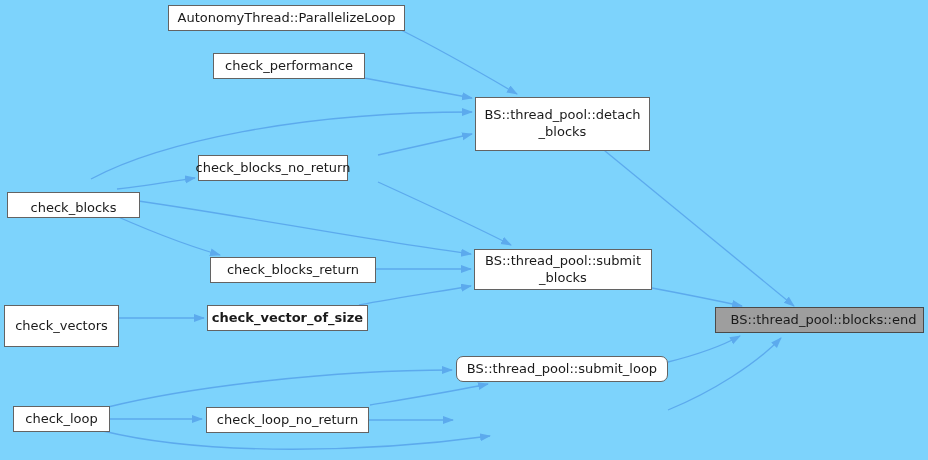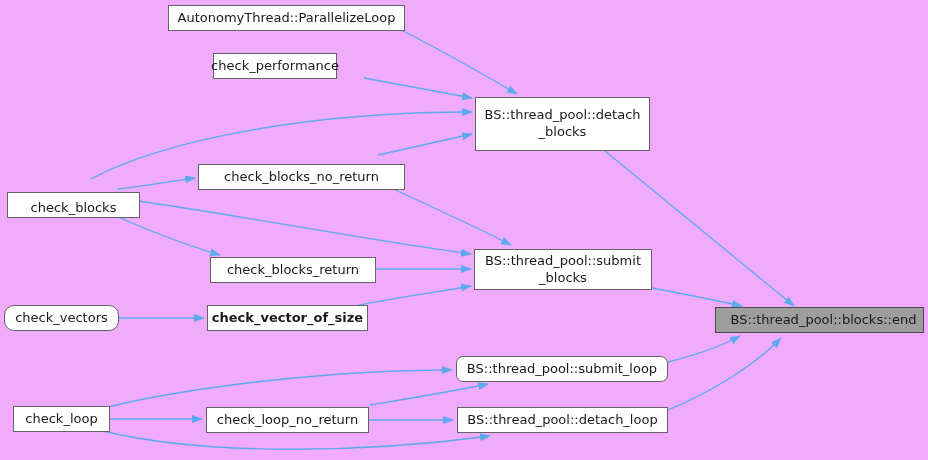--- a/index.html
+++ b/index.html
@@ -22,21 +22,21 @@
     text-align:center;
     white-space:nowrap;
     cursor:pointer;
   }
   .node.highlight{background:#9e9e9e;border-color:#4a4a4a;cursor:default;padding-left:8px;}
   .node .lbl{display:block;}
 </style>
 </head>
 <body>
 
-<div id="canvas" style="background: #f0abfc;">
+<div id="canvas" style="background: #7dd3fc;">
 
   <svg id="edge-layer" width="928" height="460" viewBox="0 0 928 460" xmlns="http://www.w3.org/2000/svg">
     <defs>
       <marker id="arrow" markerUnits="userSpaceOnUse" markerWidth="12" markerHeight="9" refX="10" refY="4" orient="auto">
         <path id="arrowhead-path" d="M0,0 L11,4 L0,8 Z" fill="#5caaed"></path>
       </marker>
     </defs>
   <path d="M 401,30 C 447,53 488,77 517,94" fill="none" stroke="#5caaed" stroke-width="1.3" marker-end="url(#arrow)"></path>
       <path d="M 364,78 C 402,85 438,92 472,98" fill="none" stroke="#5caaed" stroke-width="1.3" marker-end="url(#arrow)"></path>
       <path d="M 91,179 C 160,142 300,112 472,112" fill="none" stroke="#5caaed" stroke-width="1.3" marker-end="url(#arrow)"></path>
@@ -56,47 +56,47 @@
       <path d="M 370,405 C 412,398 455,391 488,384" fill="none" stroke="#5caaed" stroke-width="1.3" marker-end="url(#arrow)"></path>
       <path d="M 110,419 L 202,419" fill="none" stroke="#5caaed" stroke-width="1.3" marker-end="url(#arrow)"></path>
       <path d="M 369,420 L 453,420" fill="none" stroke="#5caaed" stroke-width="1.3" marker-end="url(#arrow)"></path>
       <path d="M 103,431 C 210,457 372,452 490,436" fill="none" stroke="#5caaed" stroke-width="1.3" marker-end="url(#arrow)"></path>
     </svg>
 
   <div class="node" style="left: 168px; top: 5px; width: 237px; height: 26px;">
     <span class="lbl">AutonomyThread::ParallelizeLoop</span>
   </div>
 
-  <div class="node" style="left: 213px; top: 53px; width: 124px; height: 26px;">
+  <div class="node" style="left: 213px; top: 53px; width: 152px; height: 26px;">
     <span class="lbl">check_performance</span>
   </div>
 
   <div class="node" style="left: 475px; top: 97px; width: 175px; height: 54px;">
     <span class="lbl">BS::thread_pool::detach</span>
     <span class="lbl">_blocks</span>
   </div>
 
-  <div class="node" style="left: 198px; top: 164px; width: 207px; height: 26px;">
+  <div class="node" style="left: 198px; top: 155px; width: 150px; height: 26px;">
     <span class="lbl">check_blocks_no_return</span>
   </div>
 
   <div class="node" style="left: 7px; top: 192px; width: 133px; height: 26px; justify-content: flex-end;">
     <span class="lbl">check_blocks</span>
   </div>
 
   <div class="node" style="left: 210px; top: 257px; width: 166px; height: 26px;">
     <span class="lbl">check_blocks_return</span>
   </div>
 
   <div class="node" style="left: 474px; top: 249px; width: 178px; height: 41px;">
     <span class="lbl">BS::thread_pool::submit</span>
     <span class="lbl">_blocks</span>
   </div>
 
-  <div class="node" style="left: 4px; top: 305px; width: 115px; height: 26px; border-radius: 10px;">
+  <div class="node" style="left: 4px; top: 305px; width: 115px; height: 42px;">
     <span class="lbl">check_vectors</span>
   </div>
 
   <div class="node" style="left: 207px; top: 305px; width: 161px; height: 26px; font-weight: bold;">
     <span class="lbl">check_vector_of_size</span>
   </div>
 
   <div class="node highlight" style="left: 715px; top: 307px; width: 209px; height: 26px;">
     <span class="lbl">BS::thread_pool::blocks::end</span>
   </div>
@@ -106,17 +106,14 @@
   </div>
 
   <div class="node" style="left: 13px; top: 406px; width: 97px; height: 26px;">
     <span class="lbl">check_loop</span>
   </div>
 
   <div class="node" style="left: 206px; top: 407px; width: 163px; height: 26px;">
     <span class="lbl">check_loop_no_return</span>
   </div>
 
-  <div class="node" style="left: 457px; top: 407px; width: 211px; height: 26px;">
-    <span class="lbl">BS::thread_pool::detach_loop</span>
-  </div>
 
 </div>
 
 </body></html>

